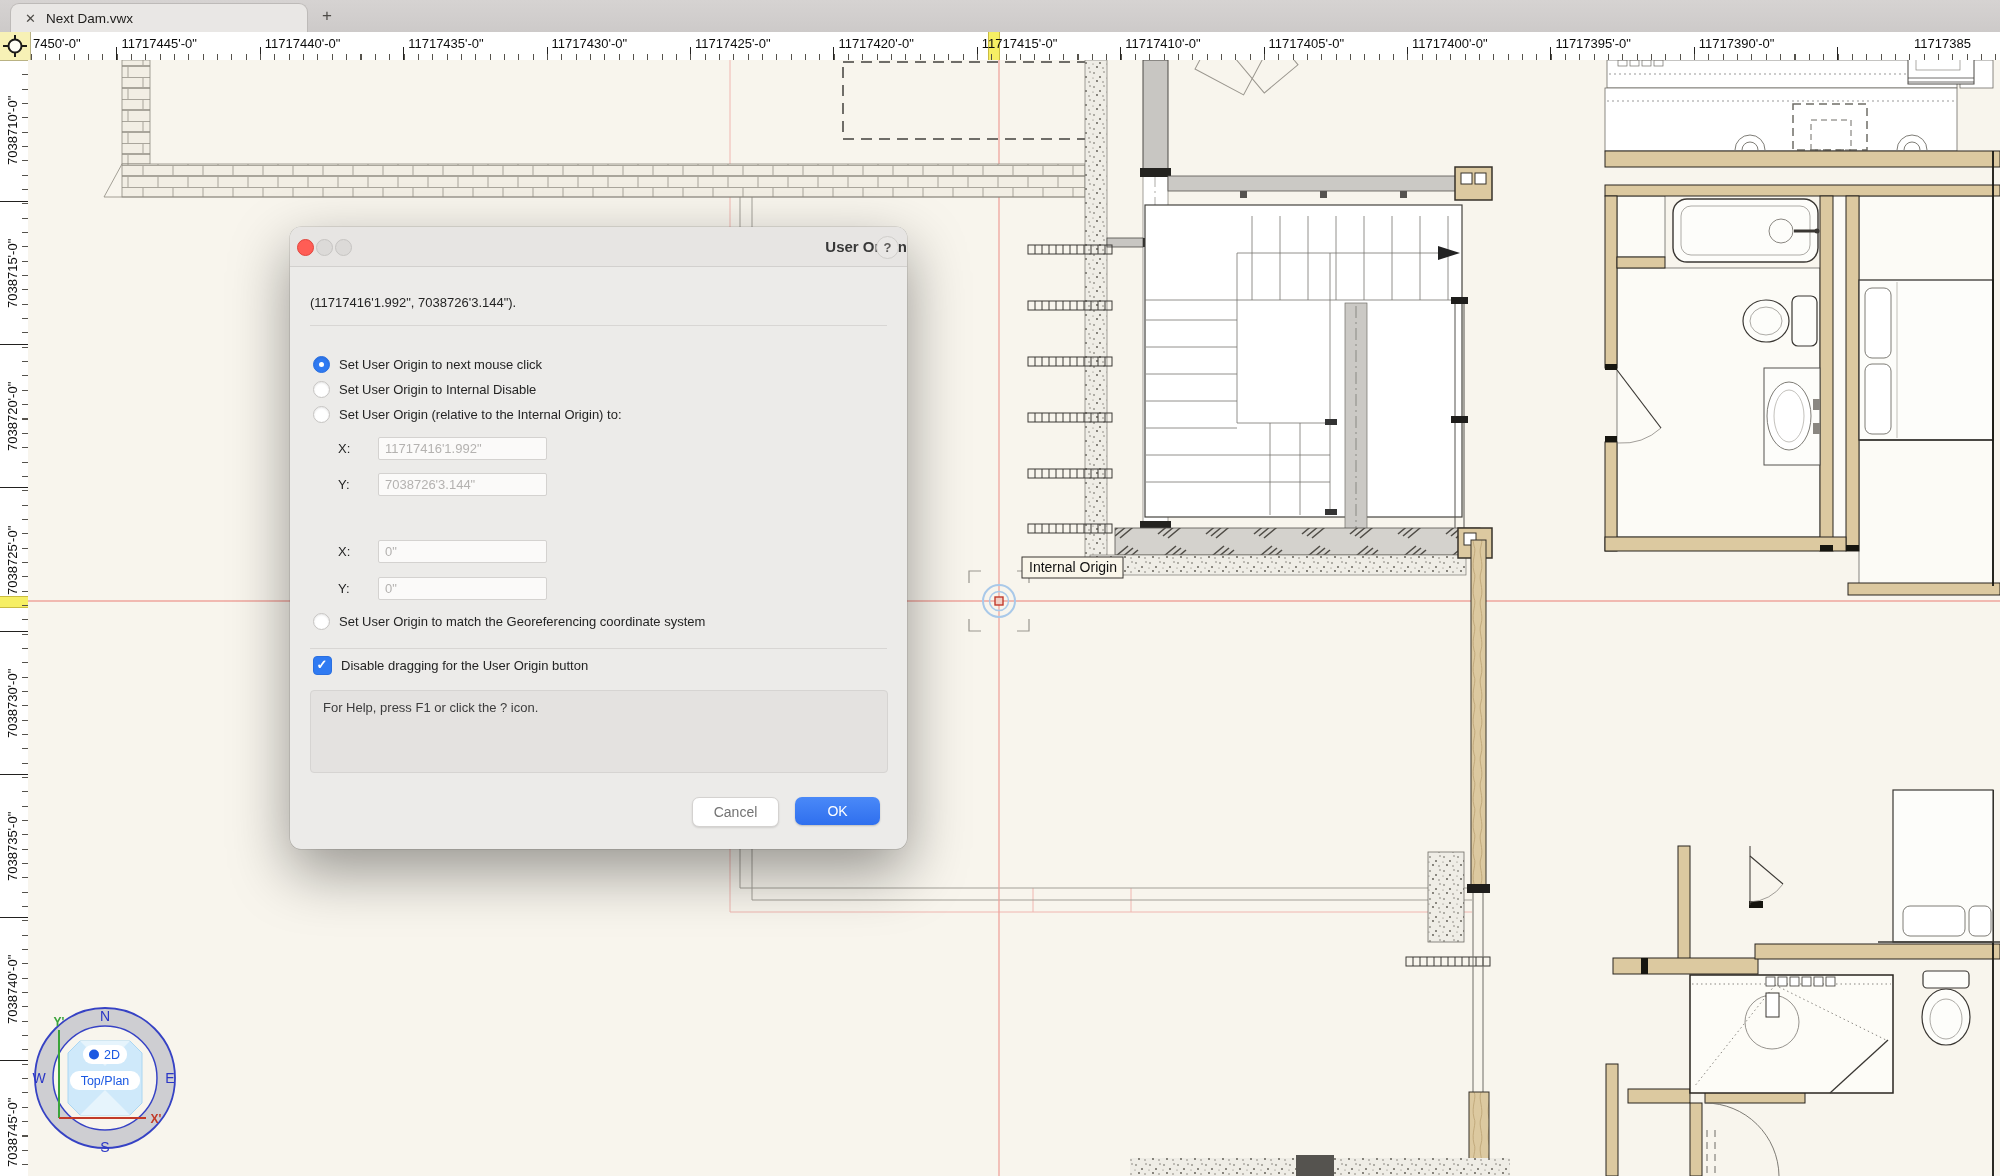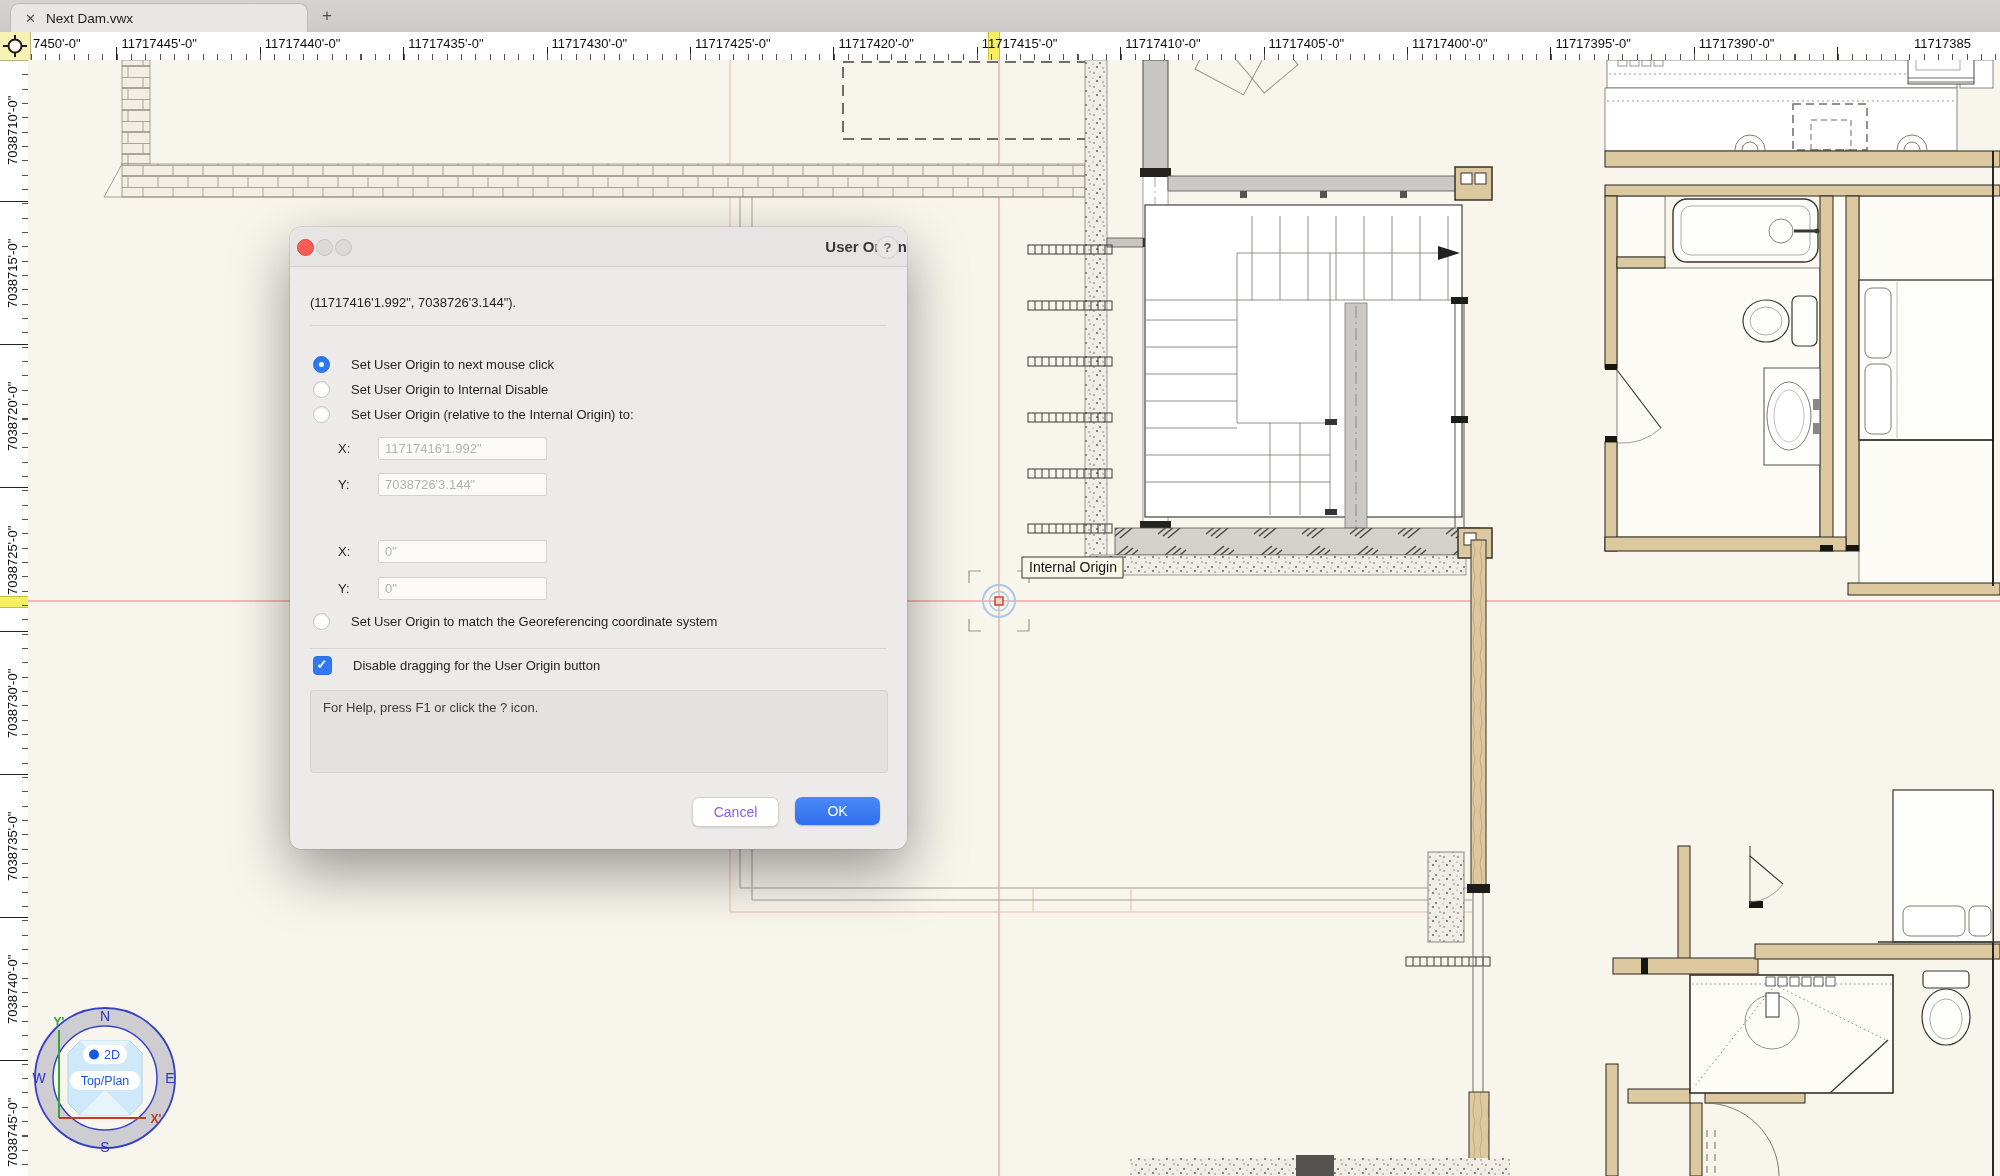--- a/index.html
+++ b/index.html
@@ -55,37 +55,37 @@
          background:#e9e7e5;border:1px solid #d0cecb;text-align:center;line-height:21px;
          font-weight:bold;color:#5c5a58;font-size:13px;}
   .desc{position:absolute;left:20px;right:20px;line-height:19px;}
   .hr{position:absolute;left:20px;right:20px;height:1px;background:#d8d6d4;}
   .rrow{position:absolute;left:23px;right:20px;height:17px;display:flex;align-items:center;}
   .radio{position:relative;width:15px;height:15px;border-radius:50%;background:#fff;
          border:1px solid #c6c4c2;box-shadow:inset 0 1px 2px rgba(0,0,0,.10);flex:none;}
   .radio.sel{background:#2f7af2;border-color:#2a6fe0;}
   .radio.sel::after{content:'';position:absolute;left:5px;top:5px;width:5px;height:5px;
          border-radius:50%;background:#fff;}
-  .rlab{margin-left:21px;}
+  .rlab{margin-left:9px;}
   .frow{position:absolute;left:0;width:100%;height:23px;}
   .flab{position:absolute;left:48px;top:0;height:23px;line-height:23px;}
   .field{position:absolute;left:88px;top:0;width:155px;height:21px;background:#fbfaf9;
          border:1px solid #d4d2d0;border-radius:2px;padding:0 6px;font-size:13px;
          color:#b4b2b0;font-family:"Liberation Sans",sans-serif;outline:none;}
   .cbrow{position:absolute;left:23px;height:18px;display:flex;align-items:center;}
   .cb{position:relative;width:17px;height:17px;border-radius:4px;background:#fff;
       border:1px solid #c6c4c2;flex:none;}
   .cb.on{background:#2f7af2;border-color:#2a6fe0;}
   .cb.on::after{content:'✓';position:absolute;left:2.5px;top:0.5px;color:#fff;font-size:13px;font-weight:bold;}
   .helpbox{position:absolute;left:20px;right:19px;height:83px;background:#e4e2e0;
            border:1px solid #d6d4d2;border-radius:4px;padding:9px 12px;box-sizing:border-box;
            color:#3c3c3c;}
   .btn{position:absolute;top:570px;width:85px;height:28px;border-radius:7px;text-align:center;
        line-height:28px;font-size:14px;}
-  .btn.cancel{left:402px;background:#fff;border:0.5px solid #d4d2d0;color:#8b5cf6;
+  .btn.cancel{left:402px;background:#fff;border:0.5px solid #d4d2d0;color:#737373;
        box-shadow:0 1px 2px rgba(0,0,0,.12);}
   .btn.ok{left:505px;background:linear-gradient(#4a89f8,#2f6fee);color:#fff;
        box-shadow:0 1px 2px rgba(0,0,0,.2);}
   
   .compass{position:absolute;left:25px;top:1000px;width:165px;height:165px;}
 </style>
 </head>
 <body>
 
 <div class="tabbar">

